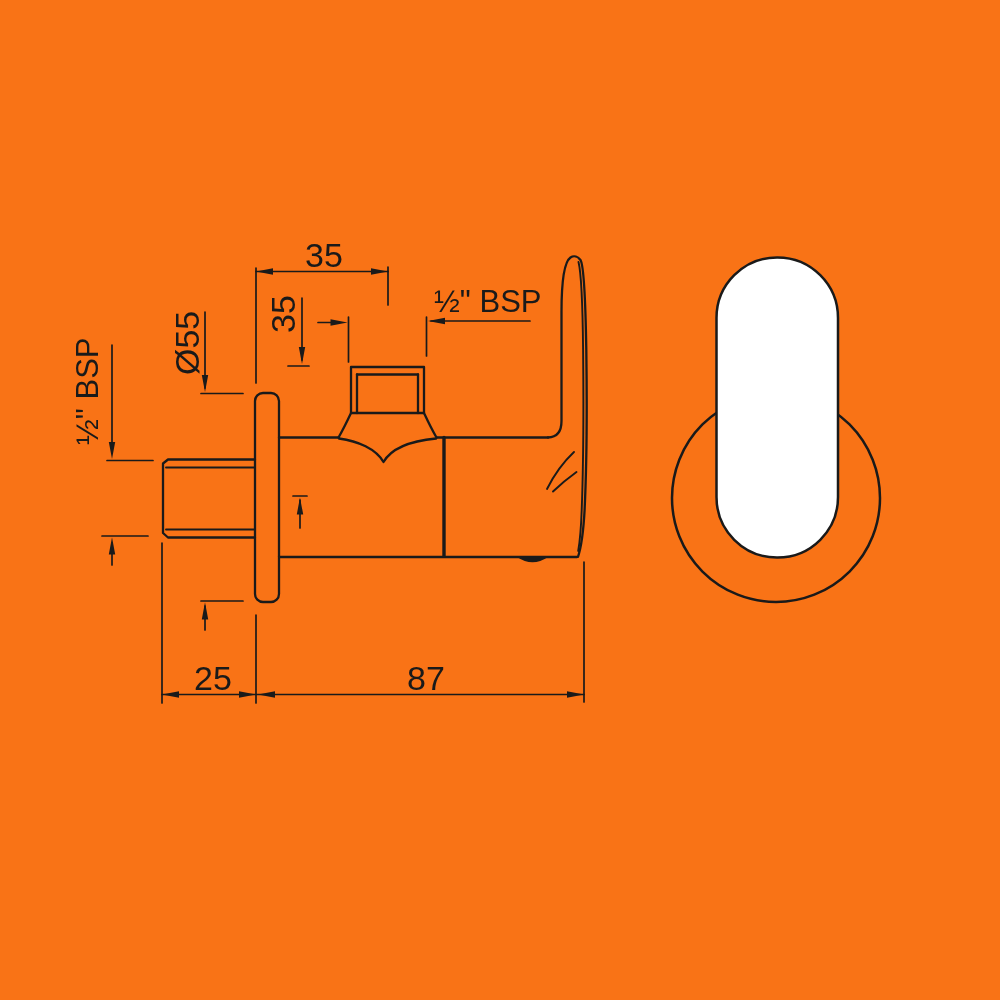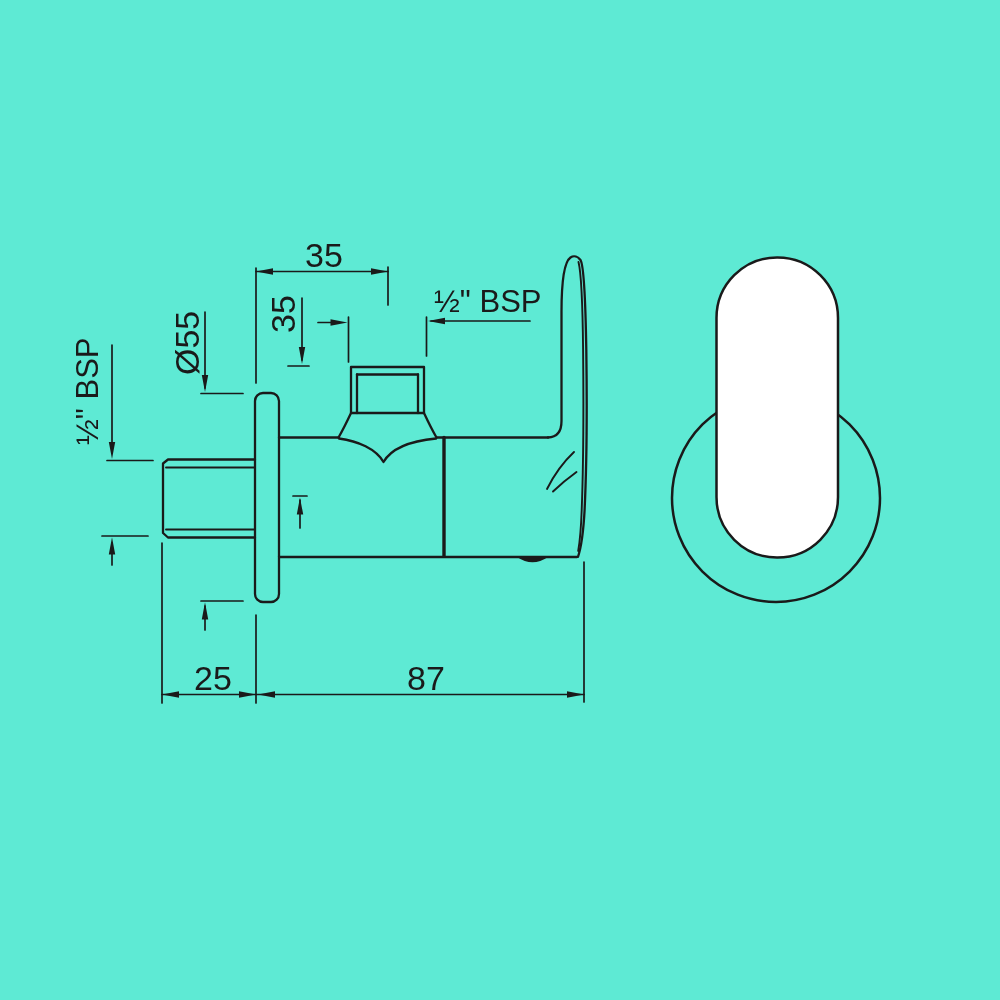--- a/index.html
+++ b/index.html
@@ -4,21 +4,21 @@
 <style>
   html, body {
     margin: 0;
     padding: 0;
     background: #ffffff;
   }
   .stage {
     position: relative;
     width: 1000px;
     height: 1000px;
-    background: #5eead4;
+    background: #f97316;
     overflow: hidden;
   }
   svg { display: block; }
   text {
     font-family: "Liberation Sans", "DejaVu Sans", sans-serif;
     fill: #1a1a1a;
   }
   .dim-num  { font-size: 34px; }
   .dim-bsp  { font-size: 31px; }
 </style>

